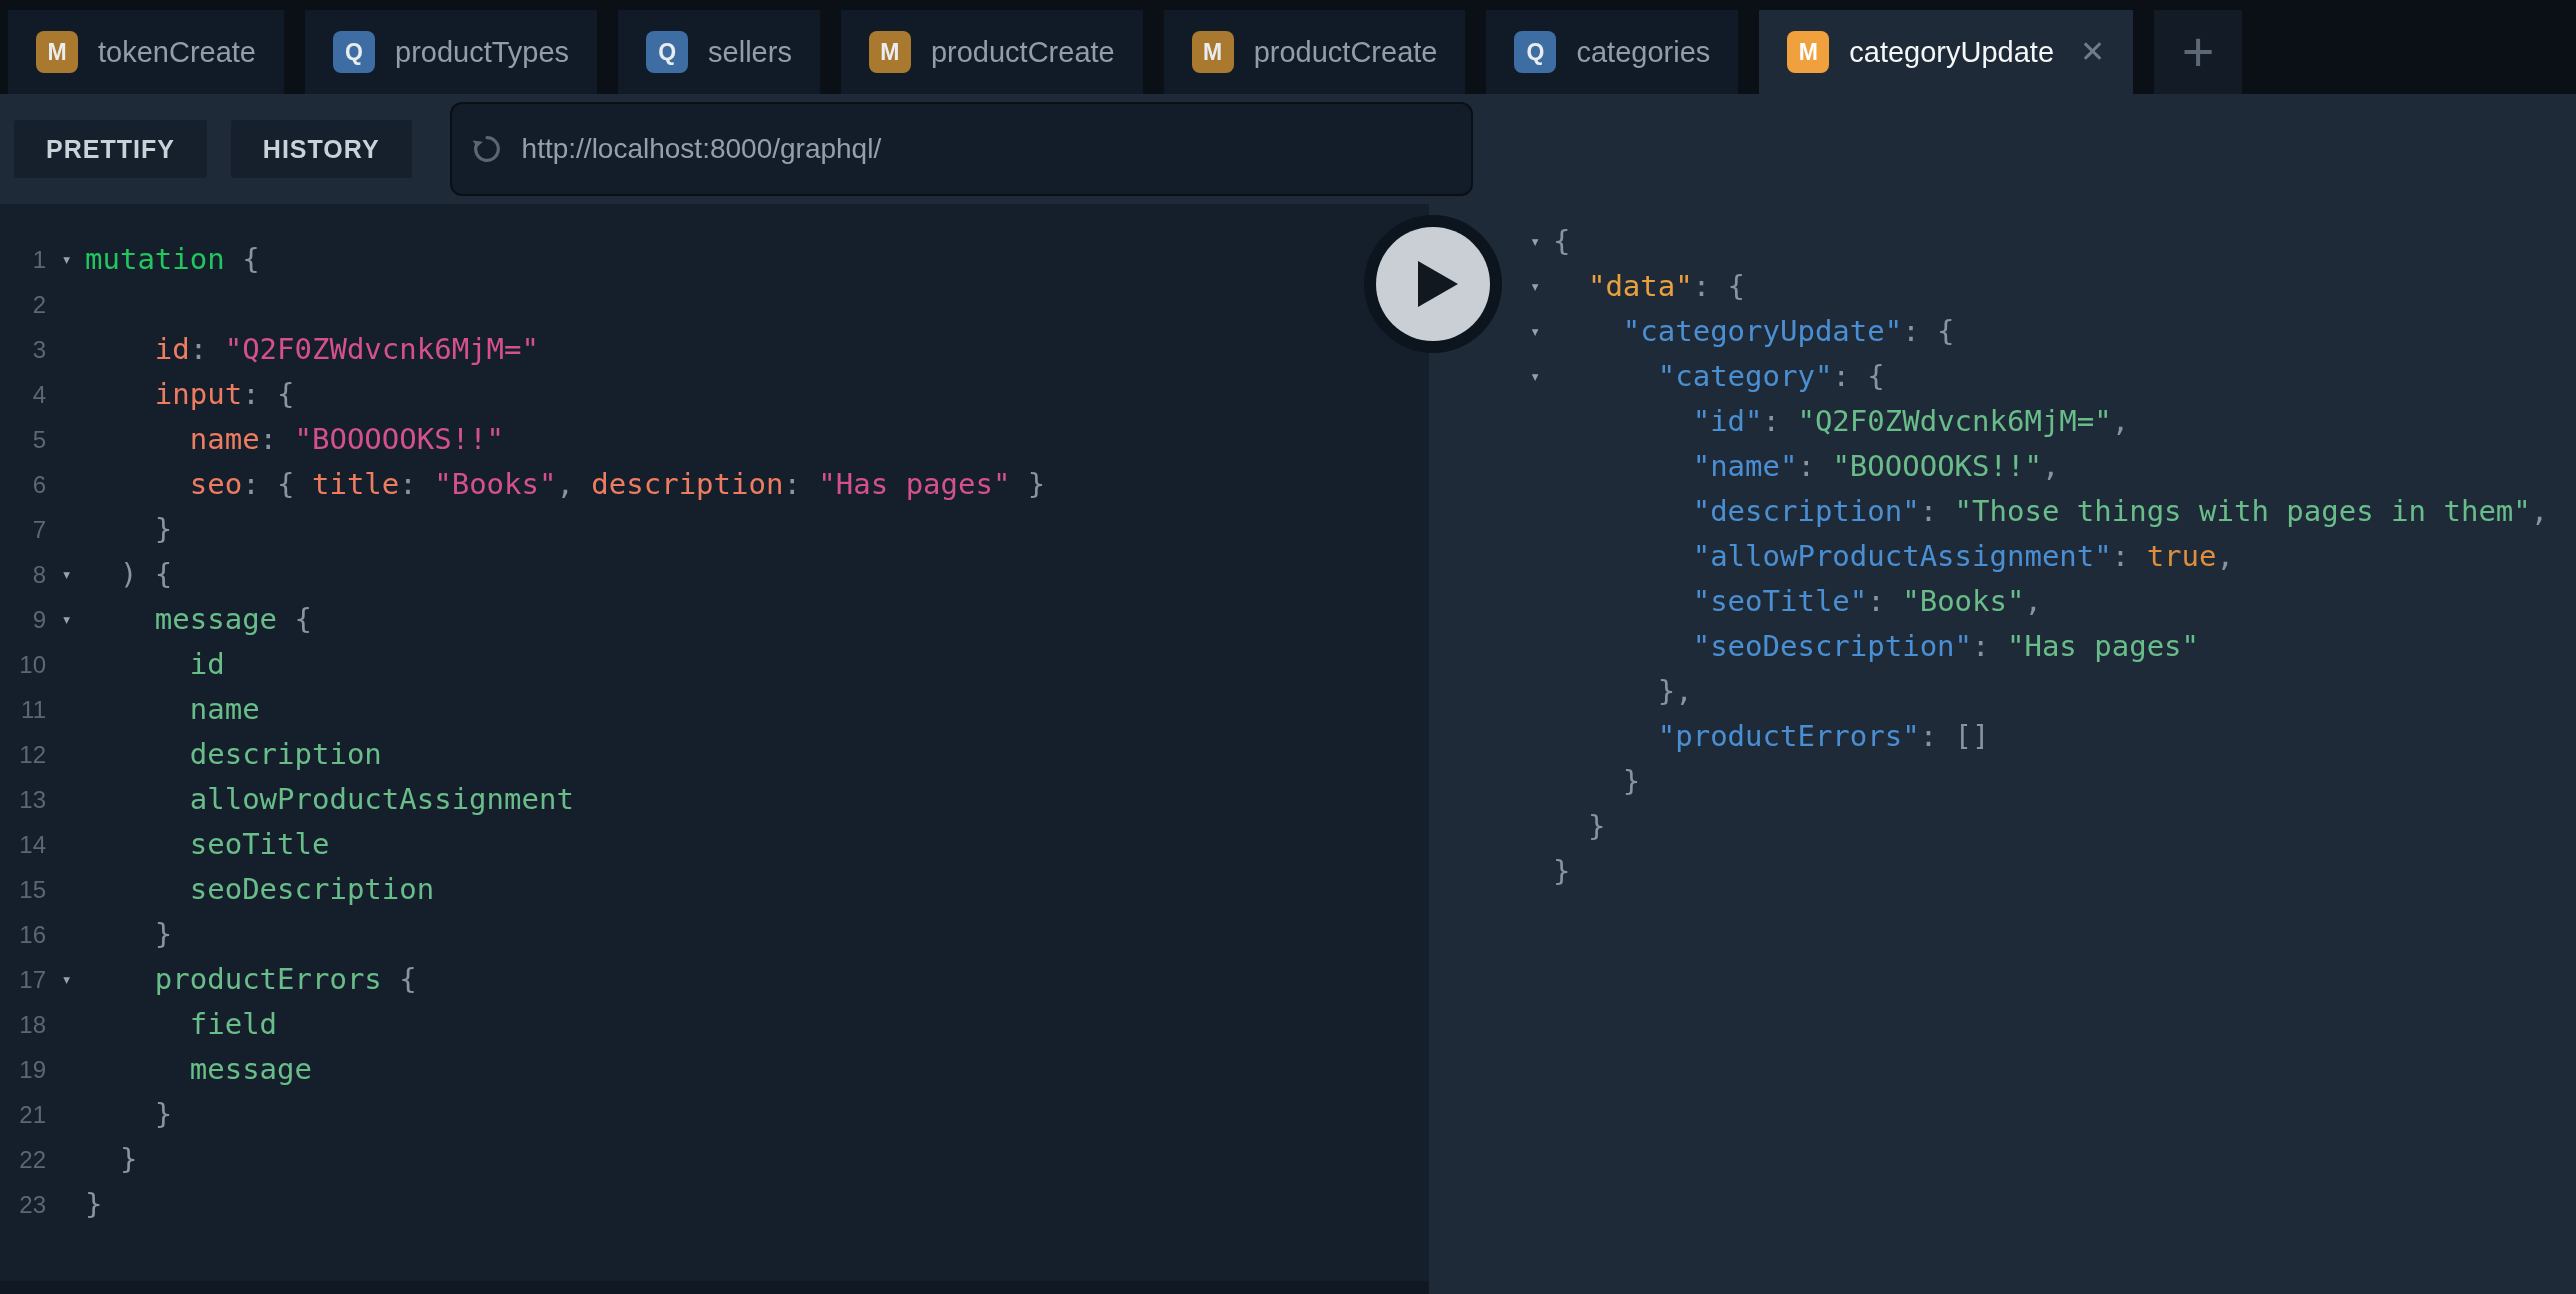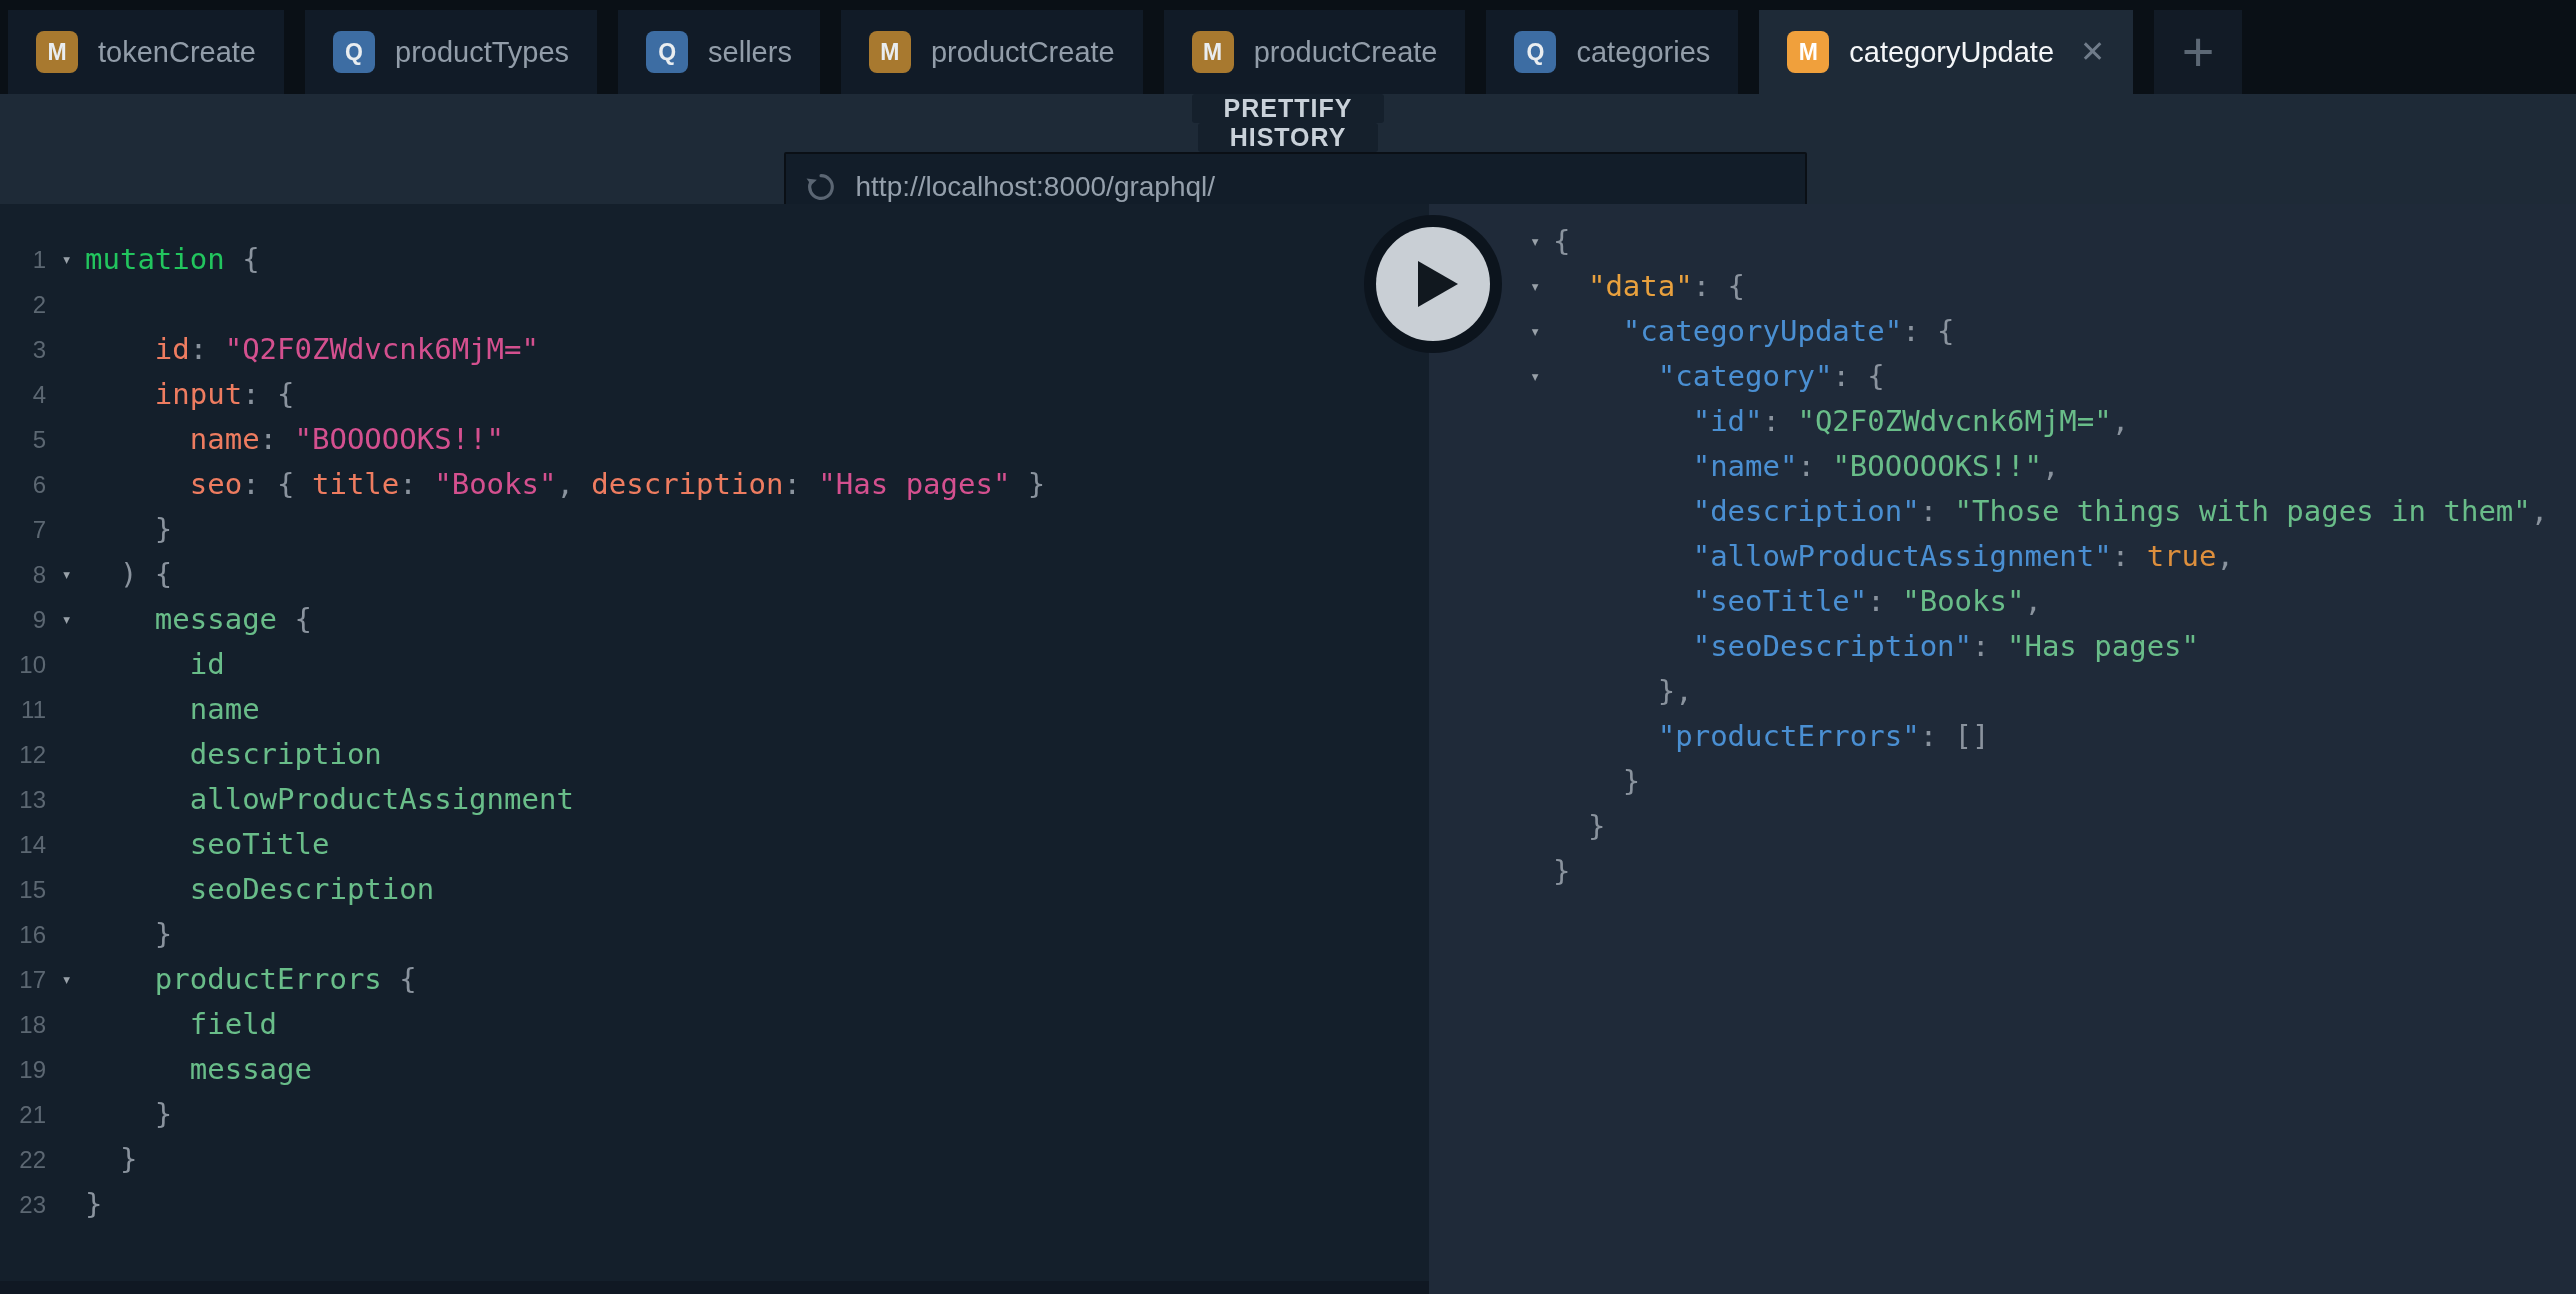--- a/index.html
+++ b/index.html
@@ -32,30 +32,30 @@
   .tab.active .badge-m{background:#f0a03c;color:#ffffff;}
   .tab .close{font-size:30px;color:#707c8a;margin-left:6px;line-height:1;}
   .new-tab{
     height:84px;width:88px;margin-left:21px;background:#121b26;
     display:flex;align-items:center;justify-content:center;
     color:#5c6875;font-size:56px;font-weight:300;cursor:pointer;line-height:1;
   }
   
   .toolbar{
     height:110px;background:#1e2a37;
-    display:flex;align-items:center;padding:0 14px;gap:0;flex-direction:column;
+    display:flex;align-items:center;padding:0 14px;gap:24px;
   }
   .tbtn{
     height:58px;padding:0 32px;background:#15202c;border:none;border-radius:3px;
     color:#c9d1d9;font-weight:bold;font-size:25px;letter-spacing:1px;
     display:flex;align-items:center;font-family:"Liberation Sans",sans-serif;cursor:pointer;
   }
   .url-bar{
     height:58px;width:983px;margin-left:14px;
-    background:#121d29;border:2px solid #0a0f15;border-radius:2px;
+    background:#121d29;border:2px solid #0a0f15;border-radius:12px;
     display:flex;align-items:center;gap:16px;padding:16px 18px;
   }
   .url-bar svg{flex-shrink:0;}
   .url-input{
     flex:1;background:transparent;border:none;outline:none;
     color:#95a0ac;font-size:28px;font-family:"Liberation Sans",sans-serif;
   }
   
   .main{position:relative;display:flex;height:1091px;}
   .editor-pane{

